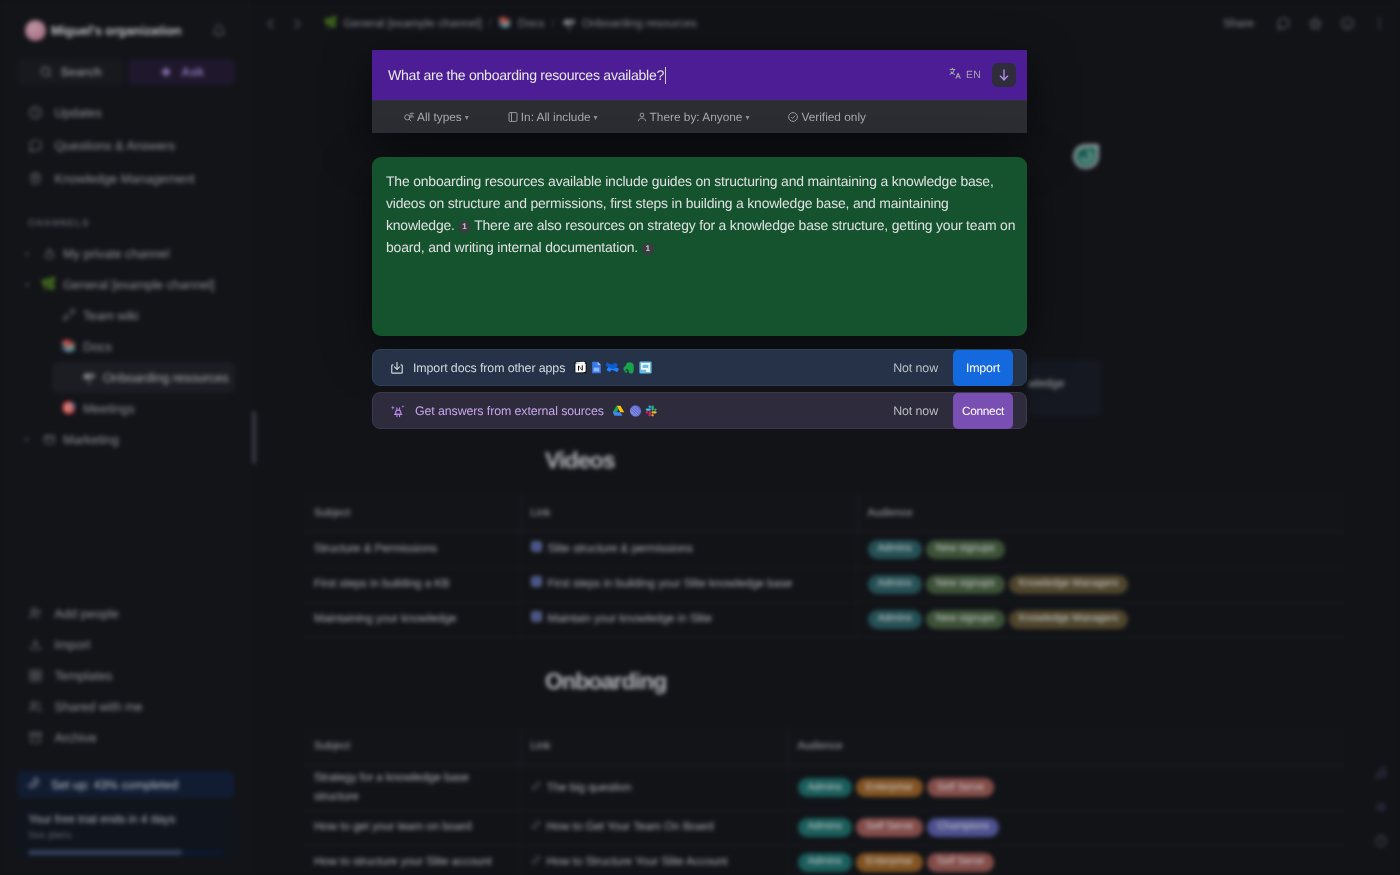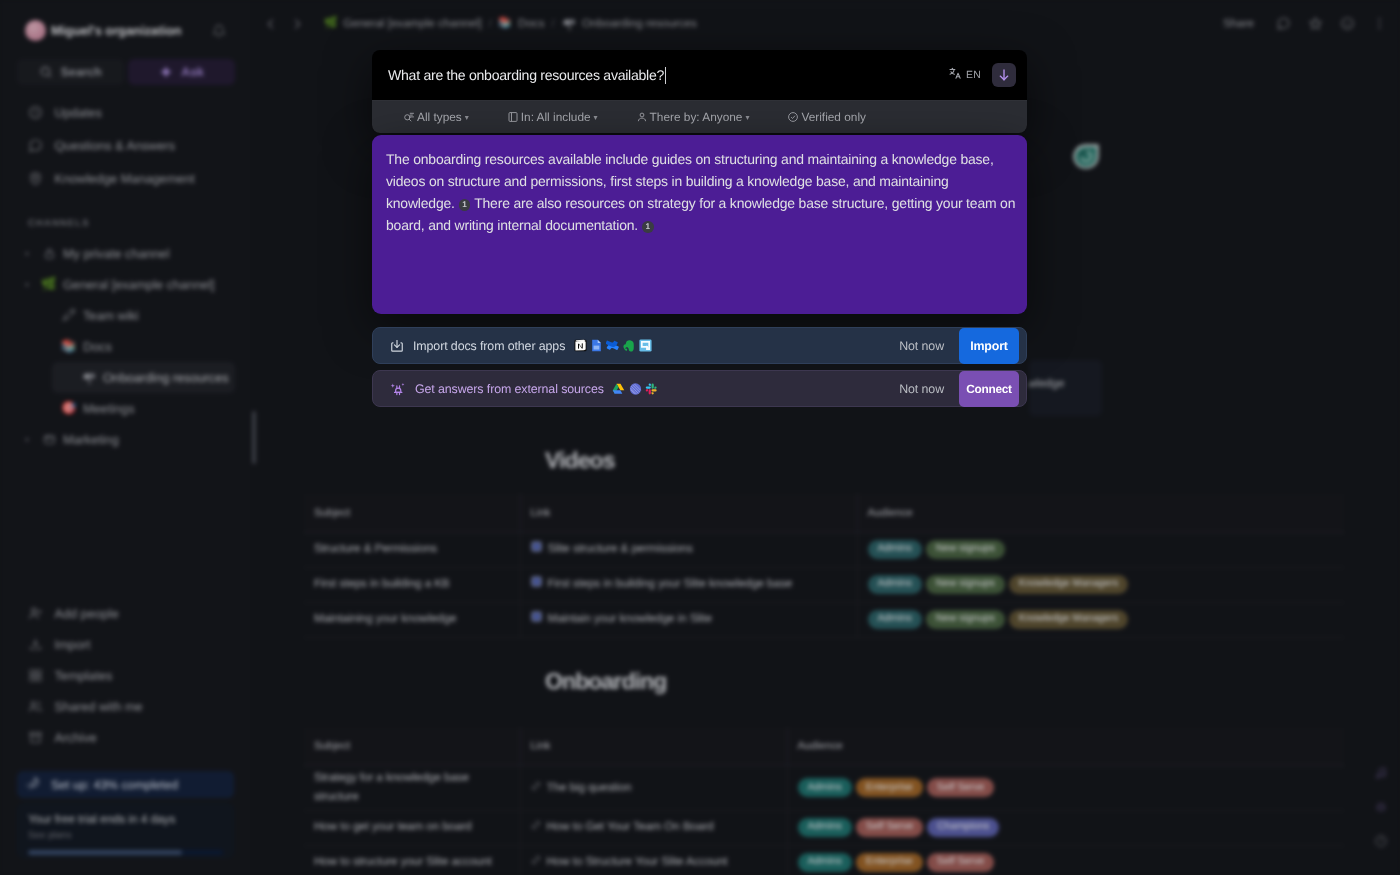--- a/index.html
+++ b/index.html
@@ -89,67 +89,67 @@
      background:#44474f}
 
   
   .chatbubble{position:absolute;left:822px;top:143px;width:28px;height:29px;line-height:0}
   .hovercard{position:absolute;left:779px;top:360px;width:73px;height:56px;border-radius:6px;
      background:#181c24;color:#c5c7cc;font-size:11.6px;white-space:nowrap;overflow:hidden}
   .hovercard span{display:block;margin:17px 0 0 -20px}
 
   
   .modal{position:absolute;left:372px;top:50px;width:655px;}
-  .search-panel{background:#000000;border-radius:8px;overflow:hidden;
+  .search-panel{background:#4c1d95;border-radius:1px;overflow:hidden;
     box-shadow:0 14px 46px rgba(0,0,0,.55);}
   .query-row{height:50px;display:flex;align-items:center;padding:0 11px 0 16px;gap:11px}
   .query{flex:1;font-size:14.1px;color:#e9eaec;letter-spacing:-.28px;display:flex;align-items:center}
   .caret{display:inline-block;width:1px;height:17px;background:#cfd0d3;margin-left:1px}
   .lang{display:flex;align-items:center;gap:4px;font-size:10.4px;color:#a3a5ab;font-weight:400;letter-spacing:.3px}
   .submit{width:24px;height:24px;border-radius:6px;background:#2f2c3c;color:#b490ec;
           display:flex;align-items:center;justify-content:center}
   .filters{height:33px;display:flex;align-items:center;gap:38px;padding:0 31px;
            background:#2b2d33;border-top:1px solid #303238}
   .filter{display:flex;align-items:center;gap:2px;font-size:11.85px;color:#a6a8ae}
   .f-ic{display:flex;align-items:center;opacity:.92}
   .f-caret{font-size:8px;margin-left:1px;color:#8b8d93}
 
-  .answer-card{margin-top:2px;background:#4c1d95;border-radius:9px;padding:0 14px 17px;
+  .answer-card{margin-top:24px;background:#14532d;border-radius:9px;padding:0 14px 17px;
                height:179px;position:relative;box-shadow:0 14px 46px rgba(0,0,0,.5)}
   .answer-body{font-size:13.95px;line-height:22.3px;color:#dfe0e3;letter-spacing:-.18px;
                padding-top:12.5px;width:634px}
   .cite{display:inline-block;background:#3a3c42;color:#c7c9ce;border-radius:50%;width:11.5px;
         height:11.5px;text-align:center;font-size:8.2px;line-height:11.5px;margin:0 4px;
         vertical-align:1px;font-weight:600}
   .sources{display:flex;align-items:center;gap:11px;position:absolute;left:14px;top:111px}
   .src-count{font-size:11.4px;color:#96989e;letter-spacing:-.1px}
   .src-chip{display:inline-flex;align-items:center;gap:7px;height:19px;padding:0 2px 0 7px;
     border-radius:10px;background:rgba(233,234,237,.93);color:#5e6066;font-size:11.4px;letter-spacing:-.1px}
   .src-em{font-size:9px;line-height:1;filter:grayscale(1) brightness(.72) contrast(1.1)}
   .src-badge{width:14px;height:14px;border-radius:50%;background:#27292e;color:#eceef0;
      font-size:8.4px;display:inline-flex;align-items:center;justify-content:center;font-weight:700;margin-left:-1px}
   .showall{display:inline-flex;align-items:center;height:19px;padding:0 5px;border-radius:10px;
      background:rgba(233,234,237,.93);color:#5e6066;font-size:11.4px;letter-spacing:-.1px}
 
-  .banner{position:relative;height:37px;border-radius:8px;display:flex;align-items:center;padding:0 7px 0 17px;gap:9px;
+  .banner{position:relative;height:37px;border-radius:8px;display:flex;align-items:center;padding:0 13px 0 17px;gap:9px;
      font-size:12.4px;letter-spacing:-.1px}
   .banner-import{margin-top:13px}
   .banner-connect{margin-top:6px}
   .banner-import{background:#253247;border:1px solid #2f3f5a;color:#d2d8e1}
   .banner-connect{background:#2e2b3c;border:1px solid #3d3750;color:#c6a6ea}
   .bn-ic{display:flex;align-items:center}
   .banner-import .bn-ic{color:#cfd6de}
   .banner-connect .bn-ic{color:#b384e8}
   .bn-label{}
   .bn-apps{display:flex;align-items:center;gap:3.3px;margin-left:-.5px}
   .appic{display:flex;width:13px;height:13px;align-items:center;justify-content:center}
   .bn-dismiss{margin-left:auto;font-size:12.4px;color:#bcbfc5;margin-right:6px;letter-spacing:-.1px}
   .banner-connect .bn-dismiss{color:#b9bcc2}
   .bn-cta{height:36px;display:flex;align-items:center;justify-content:center;width:60px;
-    border-radius:5px;font-size:12.4px;font-weight:700;color:#fff;letter-spacing:-.15px}
+    border-radius:5px;font-size:12.4px;font-weight:400;color:#fff;letter-spacing:-.15px}
   .cta-connect{font-size:11.9px;letter-spacing:-.3px}
   .cta-import{background:#1569de}
   .cta-connect{background:#7a4fb3}
 
   
   .scrim{position:absolute;inset:0;background:rgba(8,9,11,.16)}
 </style>
 </head>
 <body>
 <div id="root">

